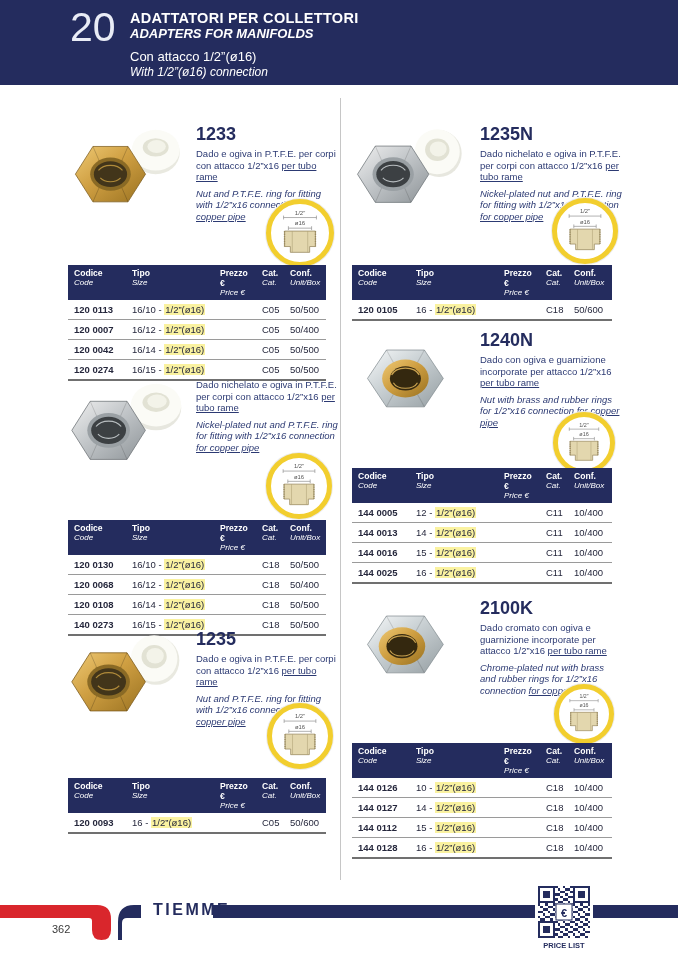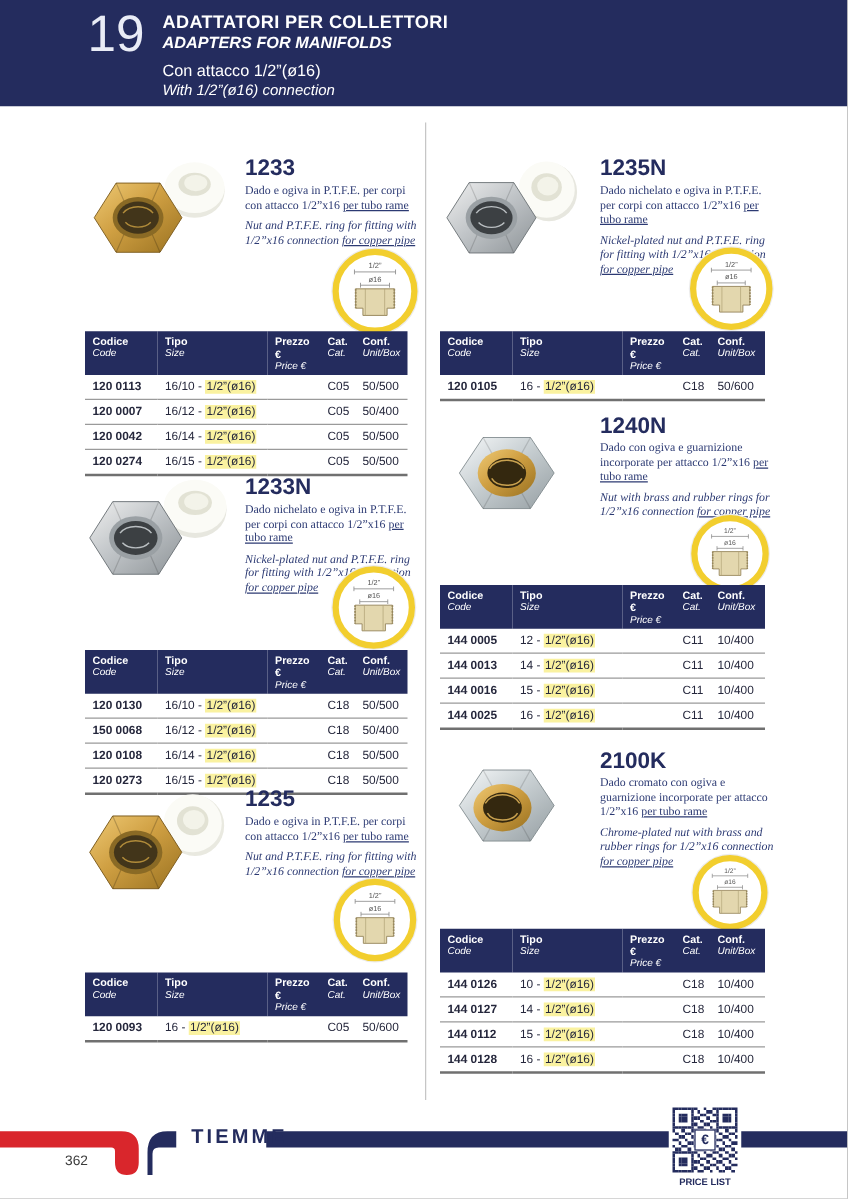--- a/index.html
+++ b/index.html
@@ -17,21 +17,21 @@
   .hsub .s1 { font-size:13px; }
   .hsub .s2 { font-style:italic; font-size:12px; }
 
   .divider { position:absolute; left:340px; top:98px; width:1px; height:782px; background:#c6c6c6; }
 
   
   .photo { position:absolute; }
   .photo svg { width:100%; height:100%; }
   .pinfo { position:absolute; }
   .ptitle { font-size:18px; color:#242c5e; font-weight:bold; margin-bottom:3px; }
-  .desc { font-size:9.5px; line-height:1.22; color:#2c3a73; margin-bottom:5px;font-family:Liberation Serif, serif; }
+  .desc { font-size:9.5px; line-height:1.22; color:#2c3a73; margin-bottom:5px; }
   .desc.en { font-style:italic; }
   .ulink { text-decoration:underline; color:#2c3a73; }
   .diagram { position:absolute; border-radius:50%; background:#fff; border:5px solid #f2ce2e; box-shadow:0 0 0 1px #ececec; }
   .diagram svg { width:100%; height:100%; display:block; }
 
   
   .ptable { position:absolute; border-collapse:collapse; table-layout:fixed; }
   .ptable th { background:#242c5e; color:#fff; text-align:left; padding:3px 3px 3px 6px; vertical-align:top; }
   .ptable th b { display:block; font-size:8.6px; }
   .ptable th i { display:block; font-weight:normal; font-style:italic; font-size:8px; }
@@ -77,21 +77,21 @@
       <stop offset="0" stop-color="#f6f8f9"></stop>
         <stop offset="0.4" stop-color="#ccd3d6"></stop>
         <stop offset="1" stop-color="#959ea2"></stop>
     </linearGradient>
   </defs>
 </svg>
 
 <div class="page">
 
   <header class="header">
-    <div class="chapter">19</div>
+    <div class="chapter">20</div>
     <div class="htitle">
       <div class="t1">ADATTATORI PER COLLETTORI</div>
       <div class="t2">ADAPTERS FOR MANIFOLDS</div>
     </div>
     <div class="hsub">
       <div class="s1">Con attacco 1/2”(ø16)</div>
       <div class="s2">With 1/2”(ø16) connection</div>
     </div>
   </header>
 
@@ -193,21 +193,20 @@
         <ellipse cx="95" cy="23" rx="14" ry="10" fill="#e2e2d4"></ellipse>
         <ellipse cx="96" cy="22" rx="10" ry="7" fill="#f3f3e9"></ellipse>
         <polygon points="84,52 65,82 27,82 8,52 27,22 65,22" fill="url(#gNickel)" stroke="#6f7579" stroke-width="0.8"></polygon>
         <path d="M27,22 34,38 M65,22 58,38 M27,82 34,66 M65,82 58,66" stroke="#00000026" stroke-width="1" fill="none"></path>
         <ellipse cx="46" cy="52" rx="22" ry="18" fill="#9aa0a4"></ellipse>
         <ellipse cx="46" cy="52" rx="18" ry="14" fill="#3c4043"></ellipse>
         <path d="M33,48 a15,11 0 0 1 26,0 M35,56 a13,9 0 0 0 22,0" stroke="#b9bec1" stroke-width="1.2" fill="none"></path>
       </svg>
     </div>
     <div class="pinfo" style="left:196px;top:379px;width:142px">
-      <h3 class="ptitle">1233N</h3>
       <p class="desc it"><span>Dado nichelato e ogiva in P.T.F.E. per corpi con attacco 1/2”x16 </span><span class="ulink">per tubo rame</span></p>
       <p class="desc en"><span>Nickel-plated nut and P.T.F.E. ring for fitting with 1/2”x16 connection </span><span class="ulink">for copper pipe</span></p>
     </div>
     <div class="diagram" style="left:266px;top:453px;width:66px;height:66px">
       <svg viewBox="0 0 60 60">
         <text class="dim" x="30" y="11" text-anchor="middle">1/2”</text>
         <path class="dimline" d="M13,14 H47 M13,12 V16 M47,12 V16"></path>
         <text class="dim" x="30" y="22" text-anchor="middle">ø16</text>
         <path class="dimline" d="M18,25 H42 M18,23 V27 M42,23 V27"></path>
         <path d="M14,28 H46 V44 H40 V50 H20 V44 H14 Z" fill="#e3d7ae" stroke="#97875c" stroke-width="0.8"></path>
@@ -242,35 +241,35 @@
       </thead>
       <tbody>
           <tr>
             <td class="code">120 0130</td>
             <td class="size">16/10 - <span class="hl">1/2”(ø16)</span></td>
             <td class="price"></td>
             <td class="cat">C18</td>
             <td class="conf">50/500</td>
           </tr>
           <tr>
-            <td class="code">150 0068</td>
+            <td class="code">120 0068</td>
             <td class="size">16/12 - <span class="hl">1/2”(ø16)</span></td>
             <td class="price"></td>
             <td class="cat">C18</td>
             <td class="conf">50/400</td>
           </tr>
           <tr>
             <td class="code">120 0108</td>
             <td class="size">16/14 - <span class="hl">1/2”(ø16)</span></td>
             <td class="price"></td>
             <td class="cat">C18</td>
             <td class="conf">50/500</td>
           </tr>
           <tr>
-            <td class="code">120 0273</td>
+            <td class="code">140 0273</td>
             <td class="size">16/15 - <span class="hl">1/2”(ø16)</span></td>
             <td class="price"></td>
             <td class="cat">C18</td>
             <td class="conf">50/500</td>
           </tr>
         </tbody>
     </table>
   </section>
 
   <section>

